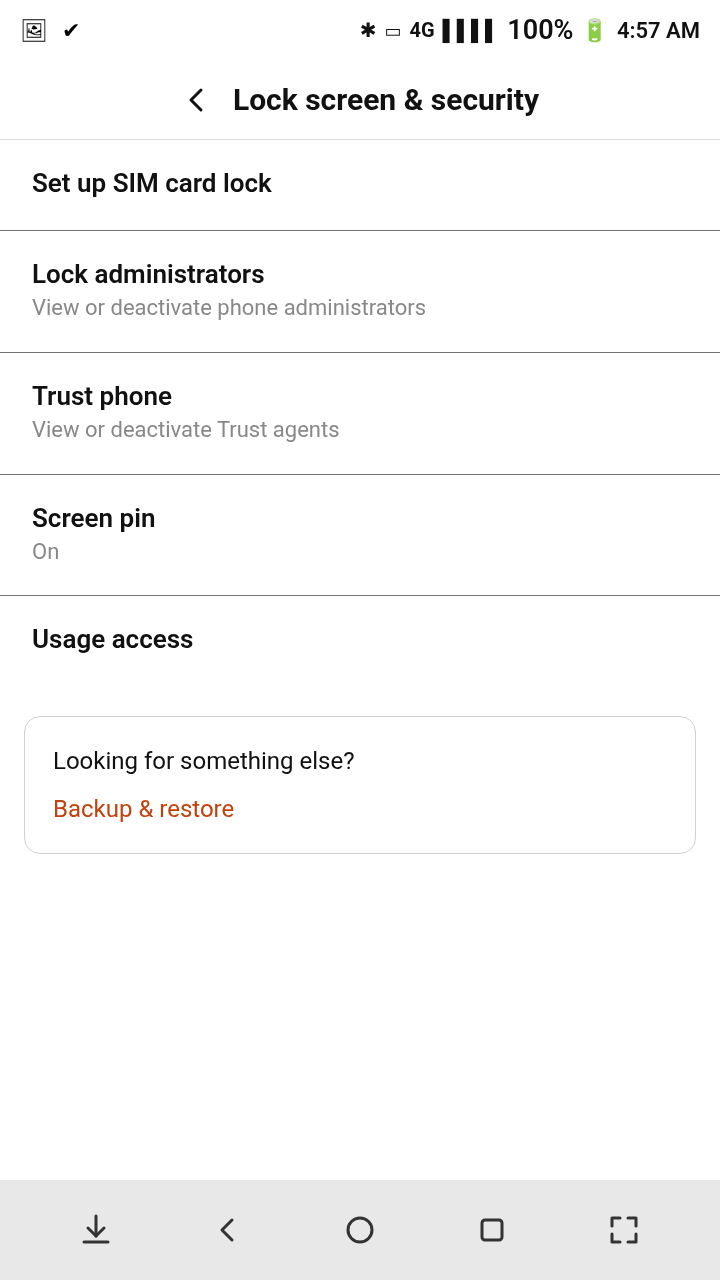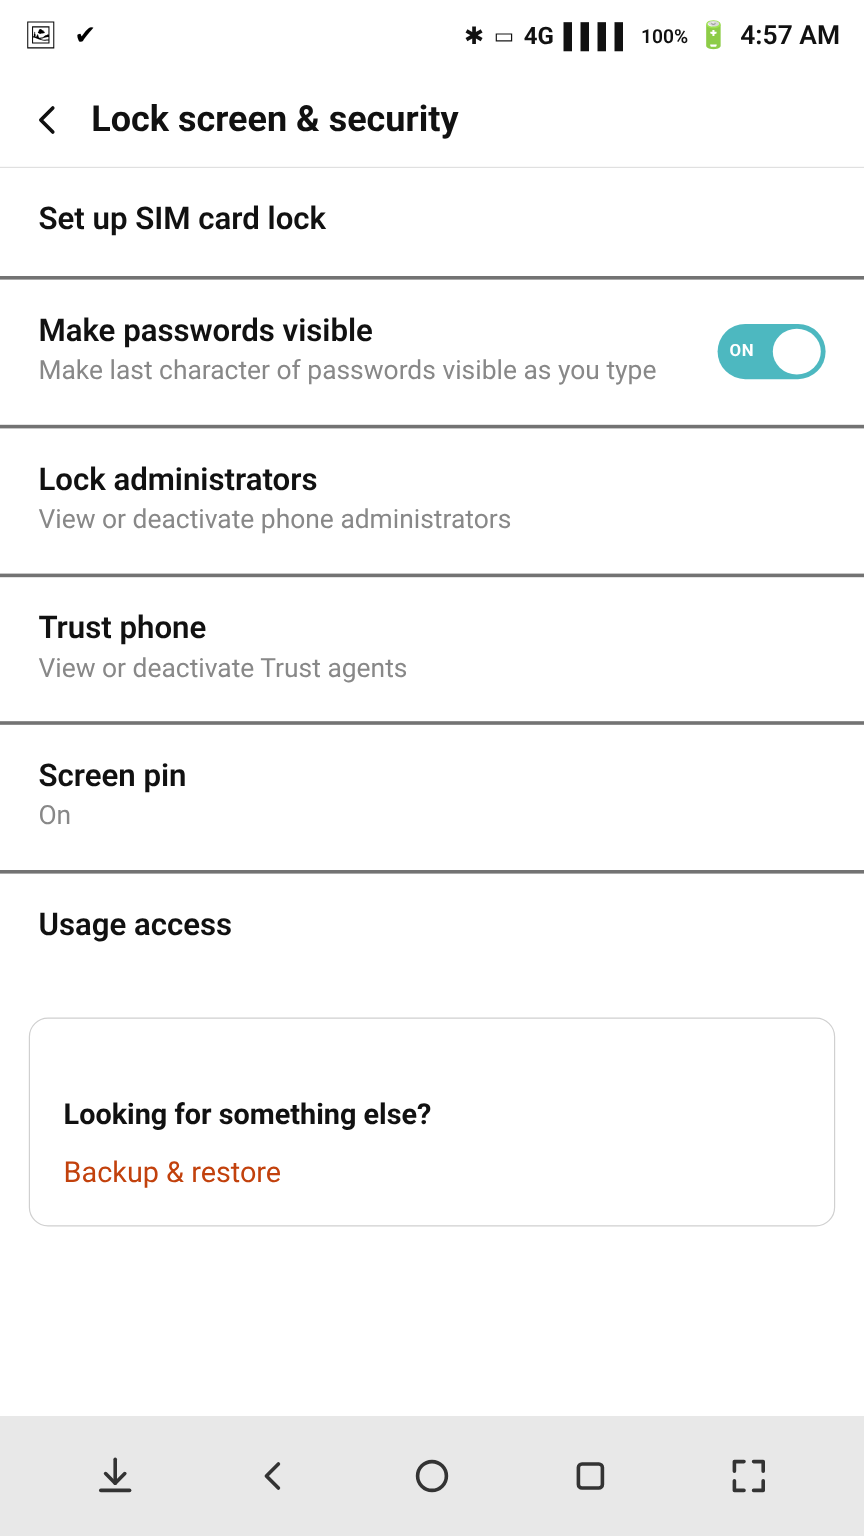--- a/index.html
+++ b/index.html
@@ -44,20 +44,21 @@
 
     
     .header {
       width: 720px;
       height: 80px;
       background: #ffffff;
       display: flex;
       align-items: center;
       padding: 0 24px;
       border-bottom: 1px solid #e0e0e0;
+      justify-content: center;
     }
 
     .back-btn {
       font-size: 32px;
       color: #111;
       margin-right: 20px;
       cursor: pointer;
       display: flex;
       align-items: center;
     }
@@ -69,21 +70,21 @@
     }
 
     
     .settings-content {
       width: 720px;
       background: #ffffff;
     }
 
     .settings-item {
       padding: 28px 32px;
-      border-bottom: 3px solid #737373;
+      border-bottom: 1px solid #737373;
       display: flex;
       align-items: center;
       justify-content: space-between;
       cursor: pointer;
     }
 
     .settings-item-text {
       flex: 1;
     }
 
@@ -138,24 +139,23 @@
     .suggestion-card {
       margin: 30px 24px;
       border: 1.5px solid #d0d0d0;
       border-radius: 16px;
       padding: 30px 28px;
       background: #fff;
     }
 
     .suggestion-title {
       font-size: 24px;
-      font-weight: 700;
+      font-weight: 400;
       color: #111;
       margin-bottom: 20px;
-      margin-top: 36px;
     }
 
     .suggestion-link {
       font-size: 24px;
       color: #c2410c;
       cursor: pointer;
       display: block;
       margin-bottom: 14px;
       text-decoration: none;
     }
@@ -199,21 +199,21 @@
 <div class="status-bar">
   <div class="status-bar-left">
     <span style="font-size:22px;">🖼</span>
     <span style="font-size:22px;">✔</span>
   </div>
   <div class="status-bar-right">
     <span style="font-size:20px;">✱</span>
     <span style="font-size:18px;">▭</span>
     <span style="font-size:20px; font-weight:700;">4G</span>
     <span style="font-size:20px;">▌▌▌▌</span>
-    <span style="font-size:16px; font-weight:600;">100%</span>
+    <span style="font-size:27px; font-weight:600;">100%</span>
     <span style="font-size:22px;">🔋</span>
     <span style="font-size:22px; font-weight:600;">4:57 AM</span>
   </div>
 </div>
 
 <div class="header">
   <div class="back-btn">
     <svg width="32" height="32" viewBox="0 0 32 32" fill="none">
       <path d="M20 6L10 16L20 26" stroke="#111" stroke-width="3" stroke-linecap="round" stroke-linejoin="round"></path>
     </svg>
@@ -222,30 +222,20 @@
 </div>
 
 <div class="settings-content">
 
   <div class="settings-item">
     <div class="settings-item-text">
       <div class="settings-item-title">Set up SIM card lock</div>
     </div>
   </div>
 
-  <div class="settings-item">
-    <div class="settings-item-text">
-      <div class="settings-item-title">Make passwords visible</div>
-      <div class="settings-item-subtitle">Make last character of passwords visible as you type</div>
-    </div>
-    <div class="toggle-switch">
-      <span class="toggle-on-label">ON</span>
-      <div class="toggle-knob"></div>
-    </div>
-  </div>
 
   <div class="settings-item">
     <div class="settings-item-text">
       <div class="settings-item-title">Lock administrators</div>
       <div class="settings-item-subtitle">View or deactivate phone administrators</div>
     </div>
   </div>
 
   <div class="settings-item">
     <div class="settings-item-text">

